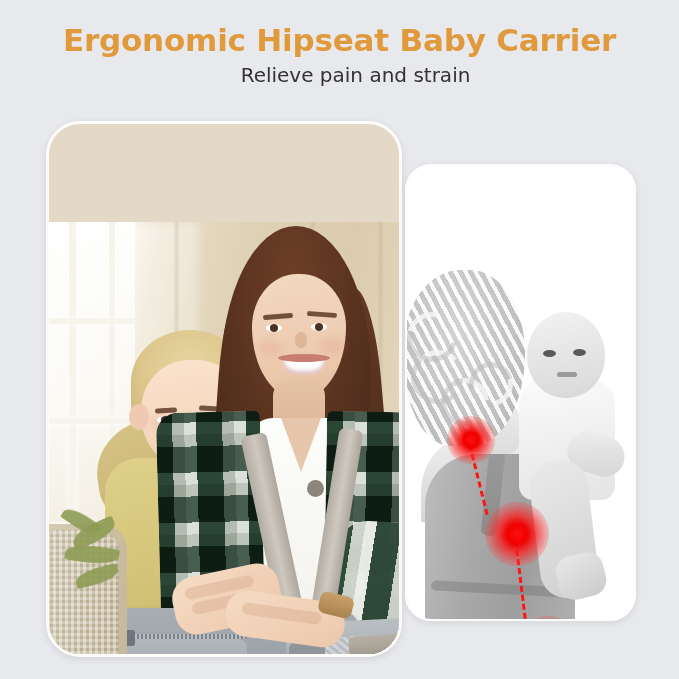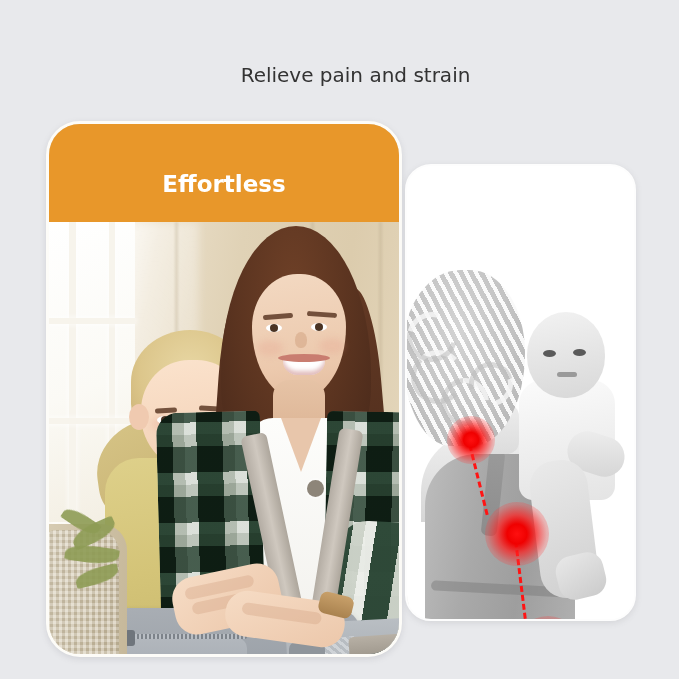--- a/index.html
+++ b/index.html
@@ -226,20 +226,21 @@
   .spine.s1{left:70px;top:190px;height:72px;transform:rotate(-14deg);}
   .spine.s2{left:112px;top:278px;height:96px;transform:rotate(-7deg);}
 
   .r-frame-line{position:absolute;left:0;top:0;width:2px;height:100%;background:rgba(150,140,120,.22);}
 </style>
 </head>
 <body>
 
 <div class="stage">
 
+  <div class="title">Ergonomic Hipseat Baby Carrier</div>
   <div class="subtitle">Relieve pain and strain</div>
 
   <div class="card card-left">
 
     <div class="photo photo-left">
       <div class="scene-l">
 
         <div class="light"></div>
         <div class="win">
           <div class="bar v1"></div>
@@ -323,23 +324,20 @@
         <div class="plant">
           <div class="leaf" style="left:30px;top:14px;width:46px;height:18px;transform:rotate(-24deg)"></div>
           <div class="leaf" style="left:24px;top:36px;width:54px;height:17px;transform:rotate(8deg)"></div>
           <div class="leaf" style="left:34px;top:58px;width:44px;height:16px;transform:rotate(-14deg)"></div>
           <div class="leaf" style="left:20px;top:4px;width:40px;height:15px;transform:rotate(34deg)"></div>
         </div>
 
       </div>
     </div>
 
-    <div class="band band-left">
-      <span>Effortless</span>
-    </div>
   </div>
 
   <div class="card card-right">
 
     <div class="photo photo-right">
       <div class="r-frame-line"></div>
       <div class="scene-r">
 
         <div class="w-shoulder"></div>
         <div class="w-dress"></div>

